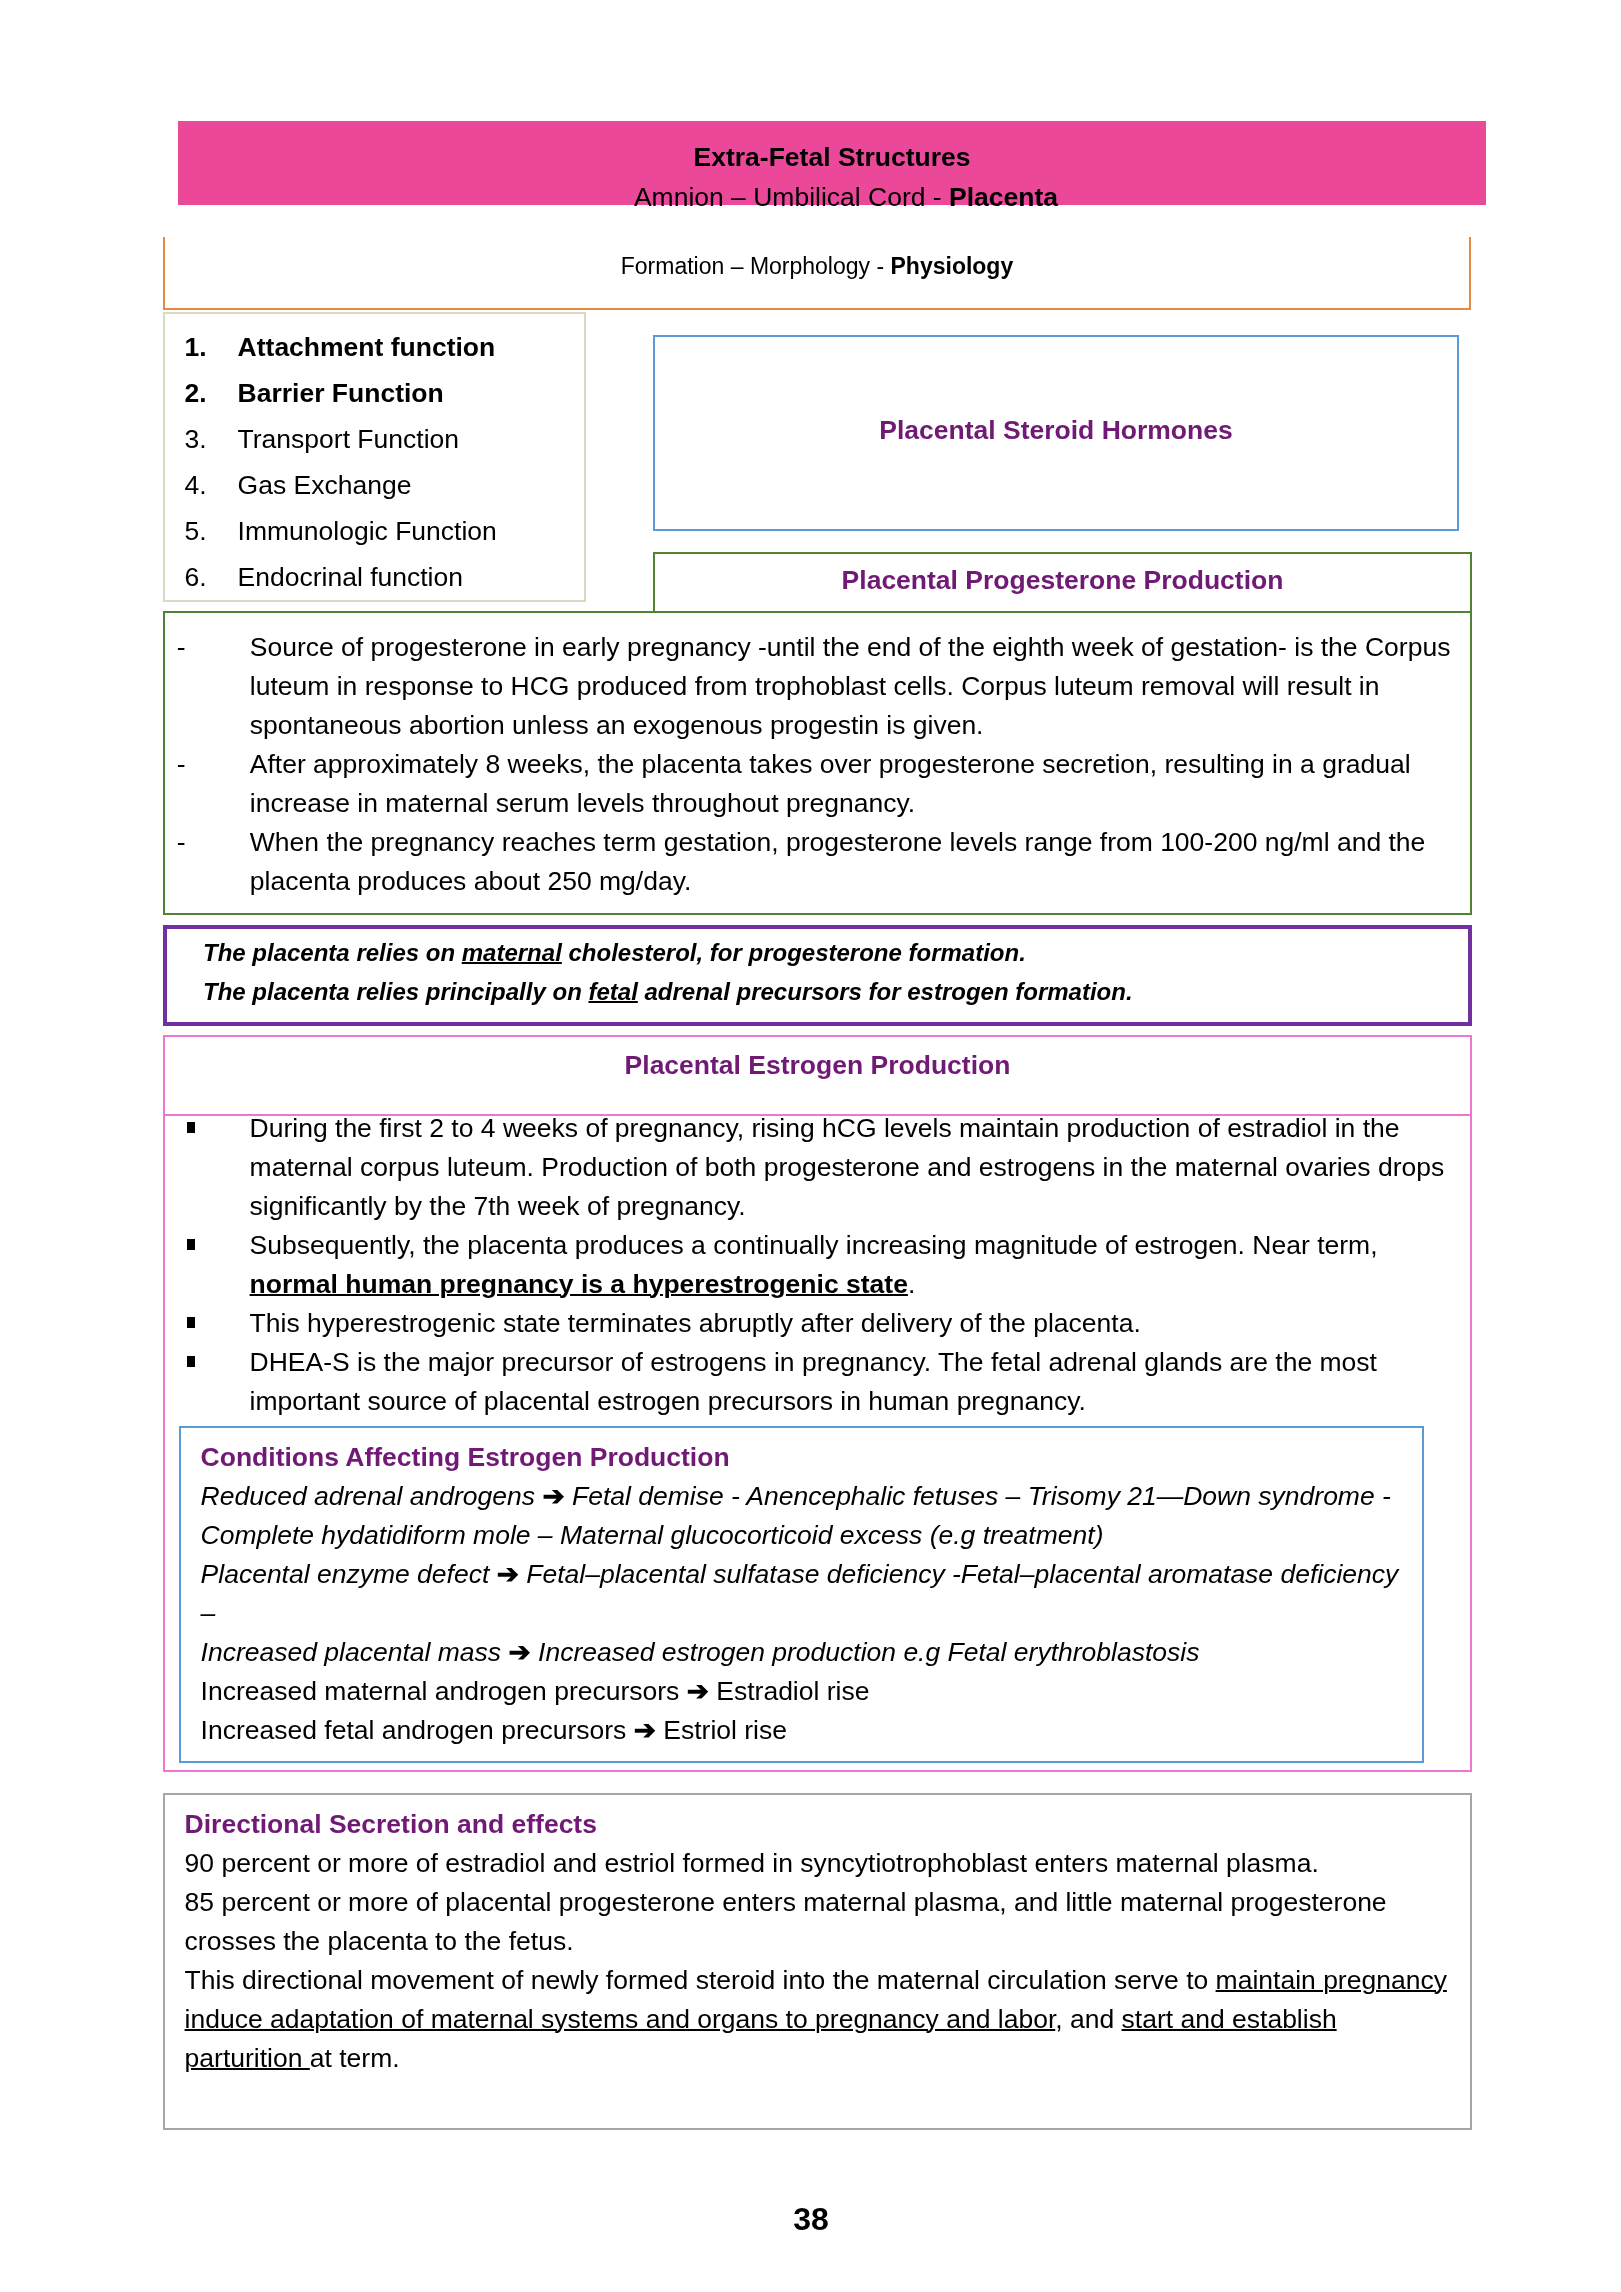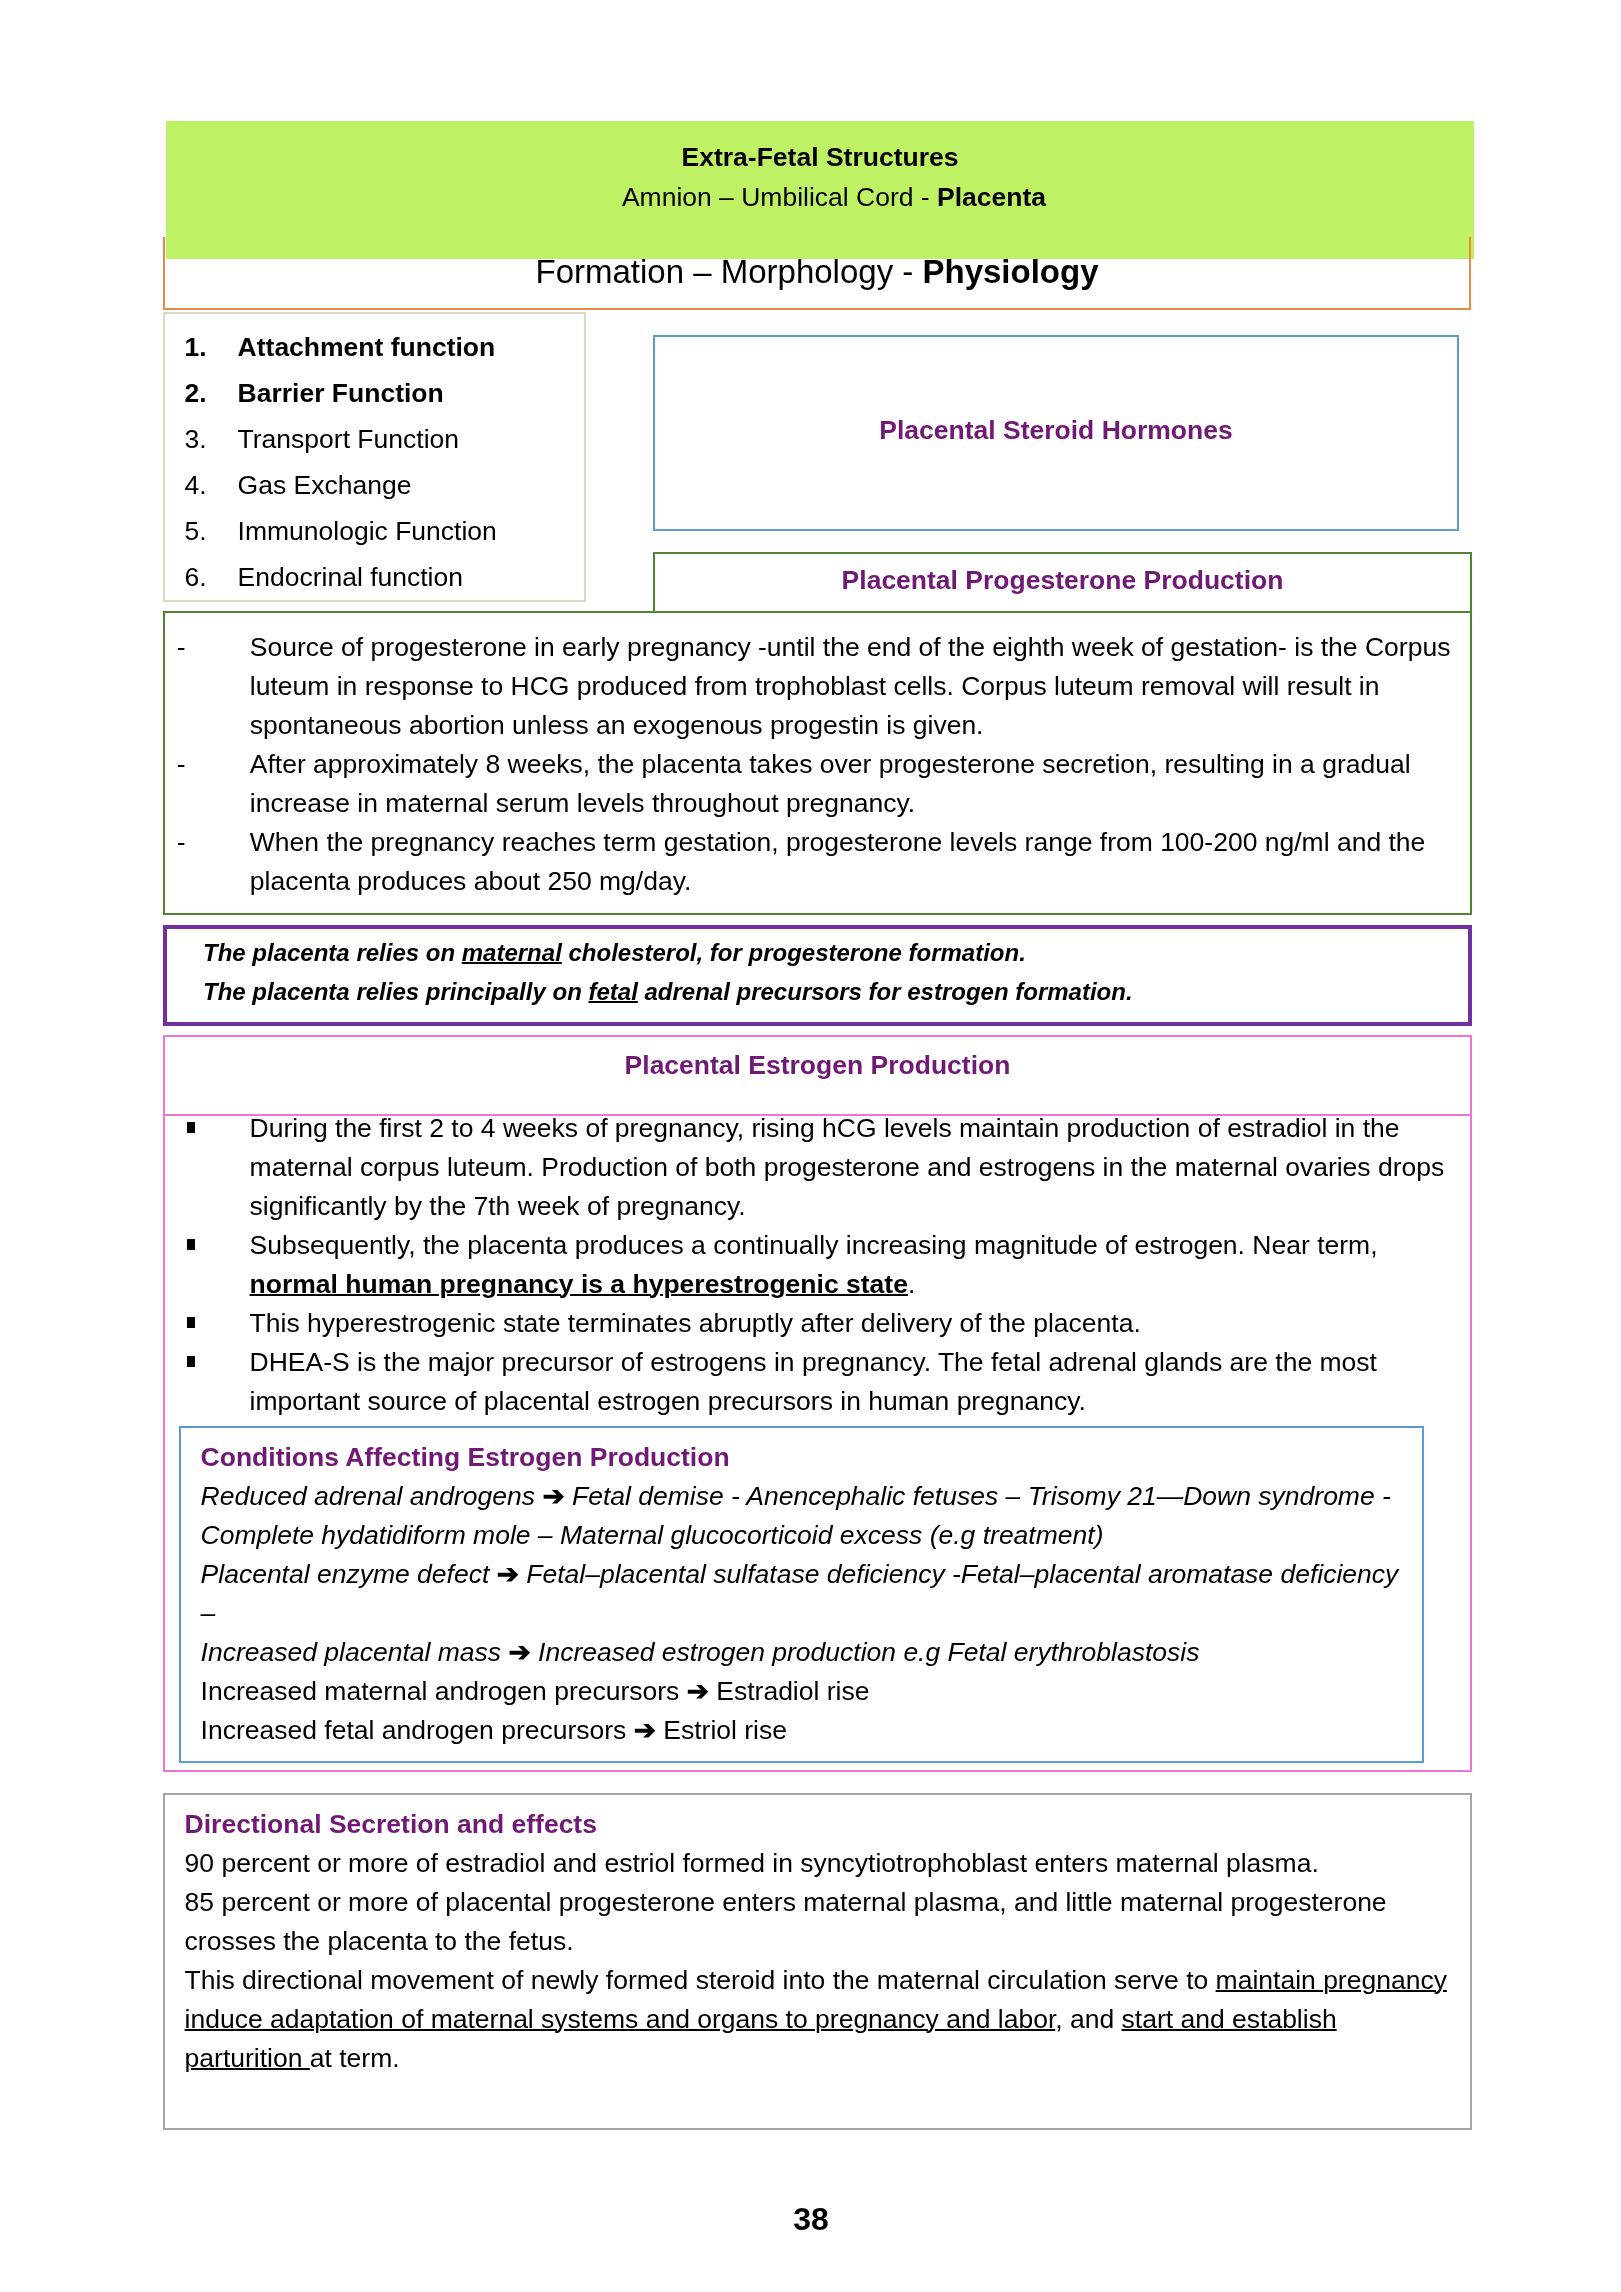--- a/index.html
+++ b/index.html
@@ -2,25 +2,25 @@
 <html><head>
 <meta charset="utf-8">
 <style>
   html, body { margin: 0; padding: 0; background: #ffffff; }
   body { width: 1621px; height: 2293px; position: relative; overflow: hidden;
          font-family: "Liberation Sans", sans-serif; color: #000; }
   .abs { position: absolute; box-sizing: border-box; }
   .blue { color: #701a75; font-weight: bold; }
 
   
-  #hdr-pink { left: 166px; top: 121px; width: 1308px; height: 138px; background: #bef264; }
+  #hdr-pink { left: 178px; top: 121px; width: 1308px; height: 84px; background: #ec4899; }
   #hdr-pink .l1 { position: absolute; top: 20.6px; left: 0; right: 0; text-align: center; font-weight: bold; font-size: 26.5px; }
   #hdr-pink .l2 { position: absolute; top: 61px; left: 0; right: 0; text-align: center; font-size: 26.5px; padding-left: 28px; }
   #hdr-orange { left: 163px; top: 237px; width: 1308px; height: 73px; border: 2.9px solid #e48a45; border-top: none; }
-  #hdr-orange .l { position: absolute; top: 15.7px; left: 0; right: 0; text-align: center; font-size: 33px; }
+  #hdr-orange .l { position: absolute; top: 15.7px; left: 0; right: 0; text-align: center; font-size: 23px; }
 
   
   #func-box { left: 163px; top: 312px; width: 423px; height: 290px; border: 2px solid #d7dbc0; }
   #func-box ol { list-style: none; margin: 0; padding: 0; position: absolute; top: 9.8px; left: 19.6px; }
   #func-box li { font-size: 26.5px; line-height: 46px; white-space: nowrap; }
   #func-box li .num { display: inline-block; width: 53px; }
 
   
   #steroid-box { left: 653px; top: 335px; width: 806px; height: 196px; border: 2.9px solid #5b9bd5; }
   #steroid-box .l { position: absolute; top: 78px; left: 0; right: 0; text-align: center; font-size: 26.5px; }

